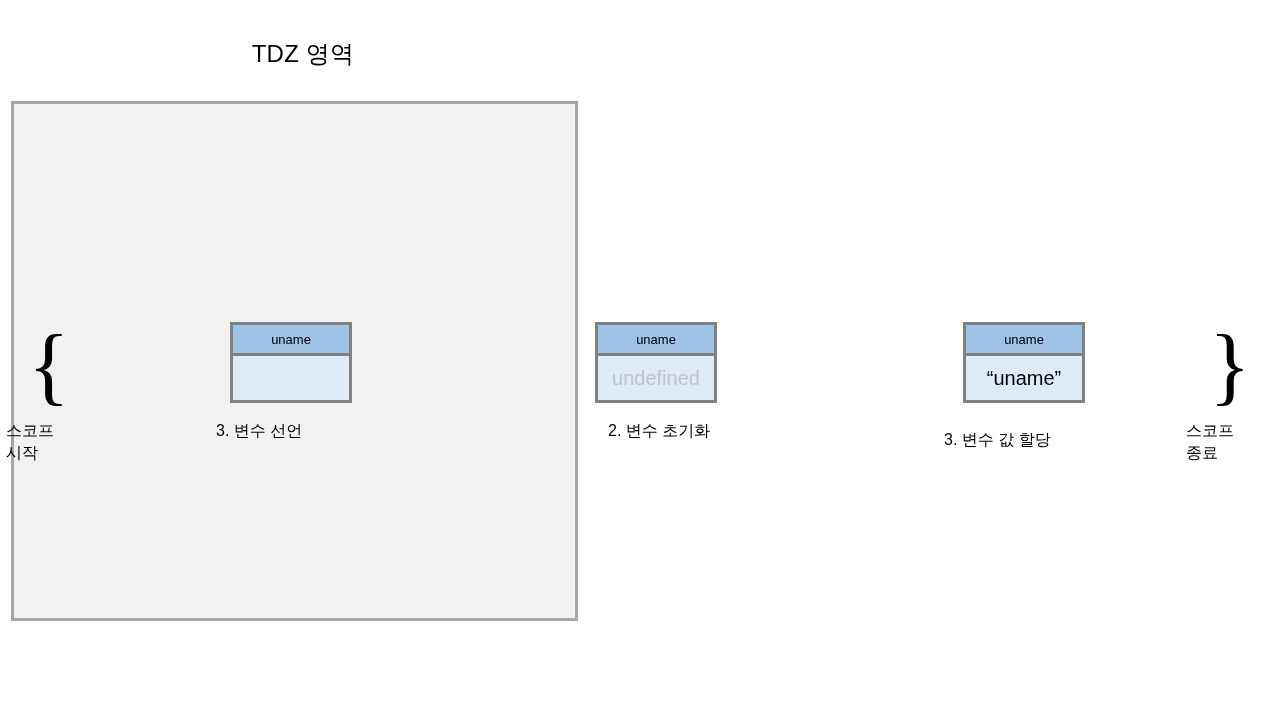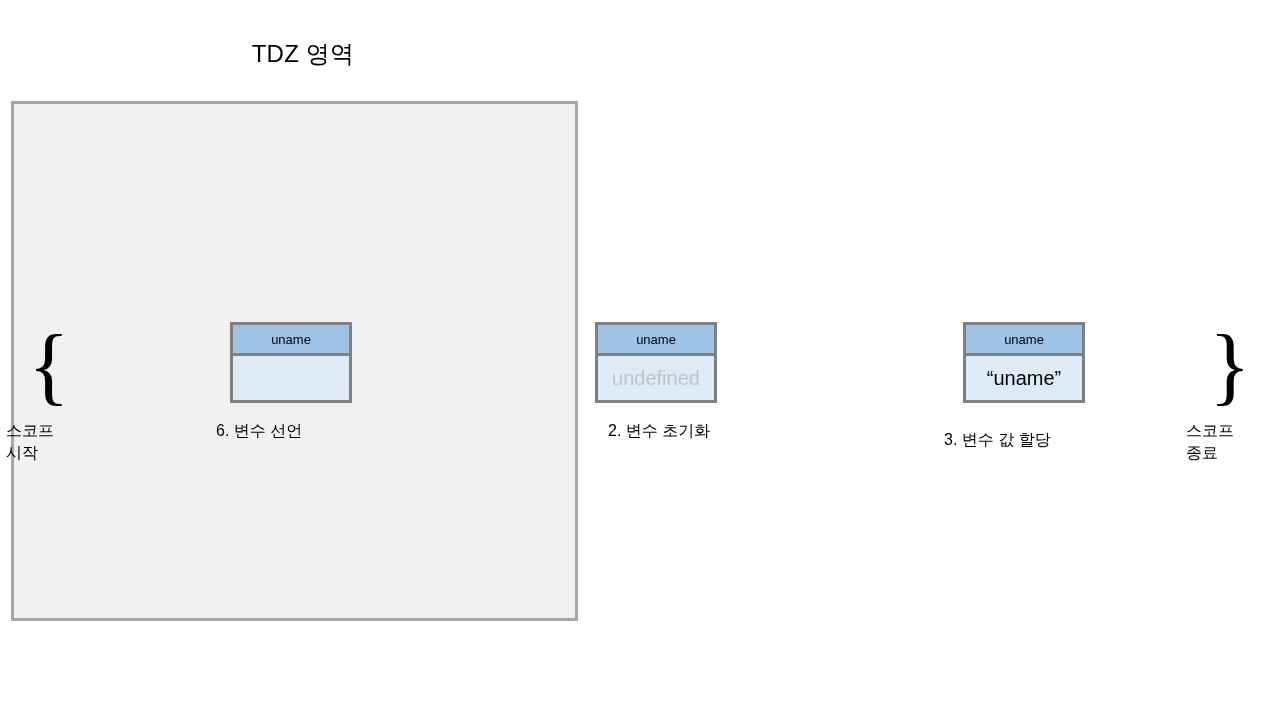--- a/index.html
+++ b/index.html
@@ -140,21 +140,21 @@
   </div>
 
   <div class="var-box box-assign">
     <div class="var-header">uname</div>
     <div class="var-value">“uname”</div>
   </div>
 
   <div class="caption caption-scope-start">스코프
 시작</div>
 
-  <div class="caption caption-declare">6. 변수 선언</div>
+  <div class="caption caption-declare">3. 변수 선언</div>
 
   <div class="caption caption-initialize">2. 변수 초기화</div>
 
   <div class="caption caption-assign">3. 변수 값 할당</div>
 
   <div class="caption caption-scope-end">스코프
 종료</div>
 
 </div>
 

